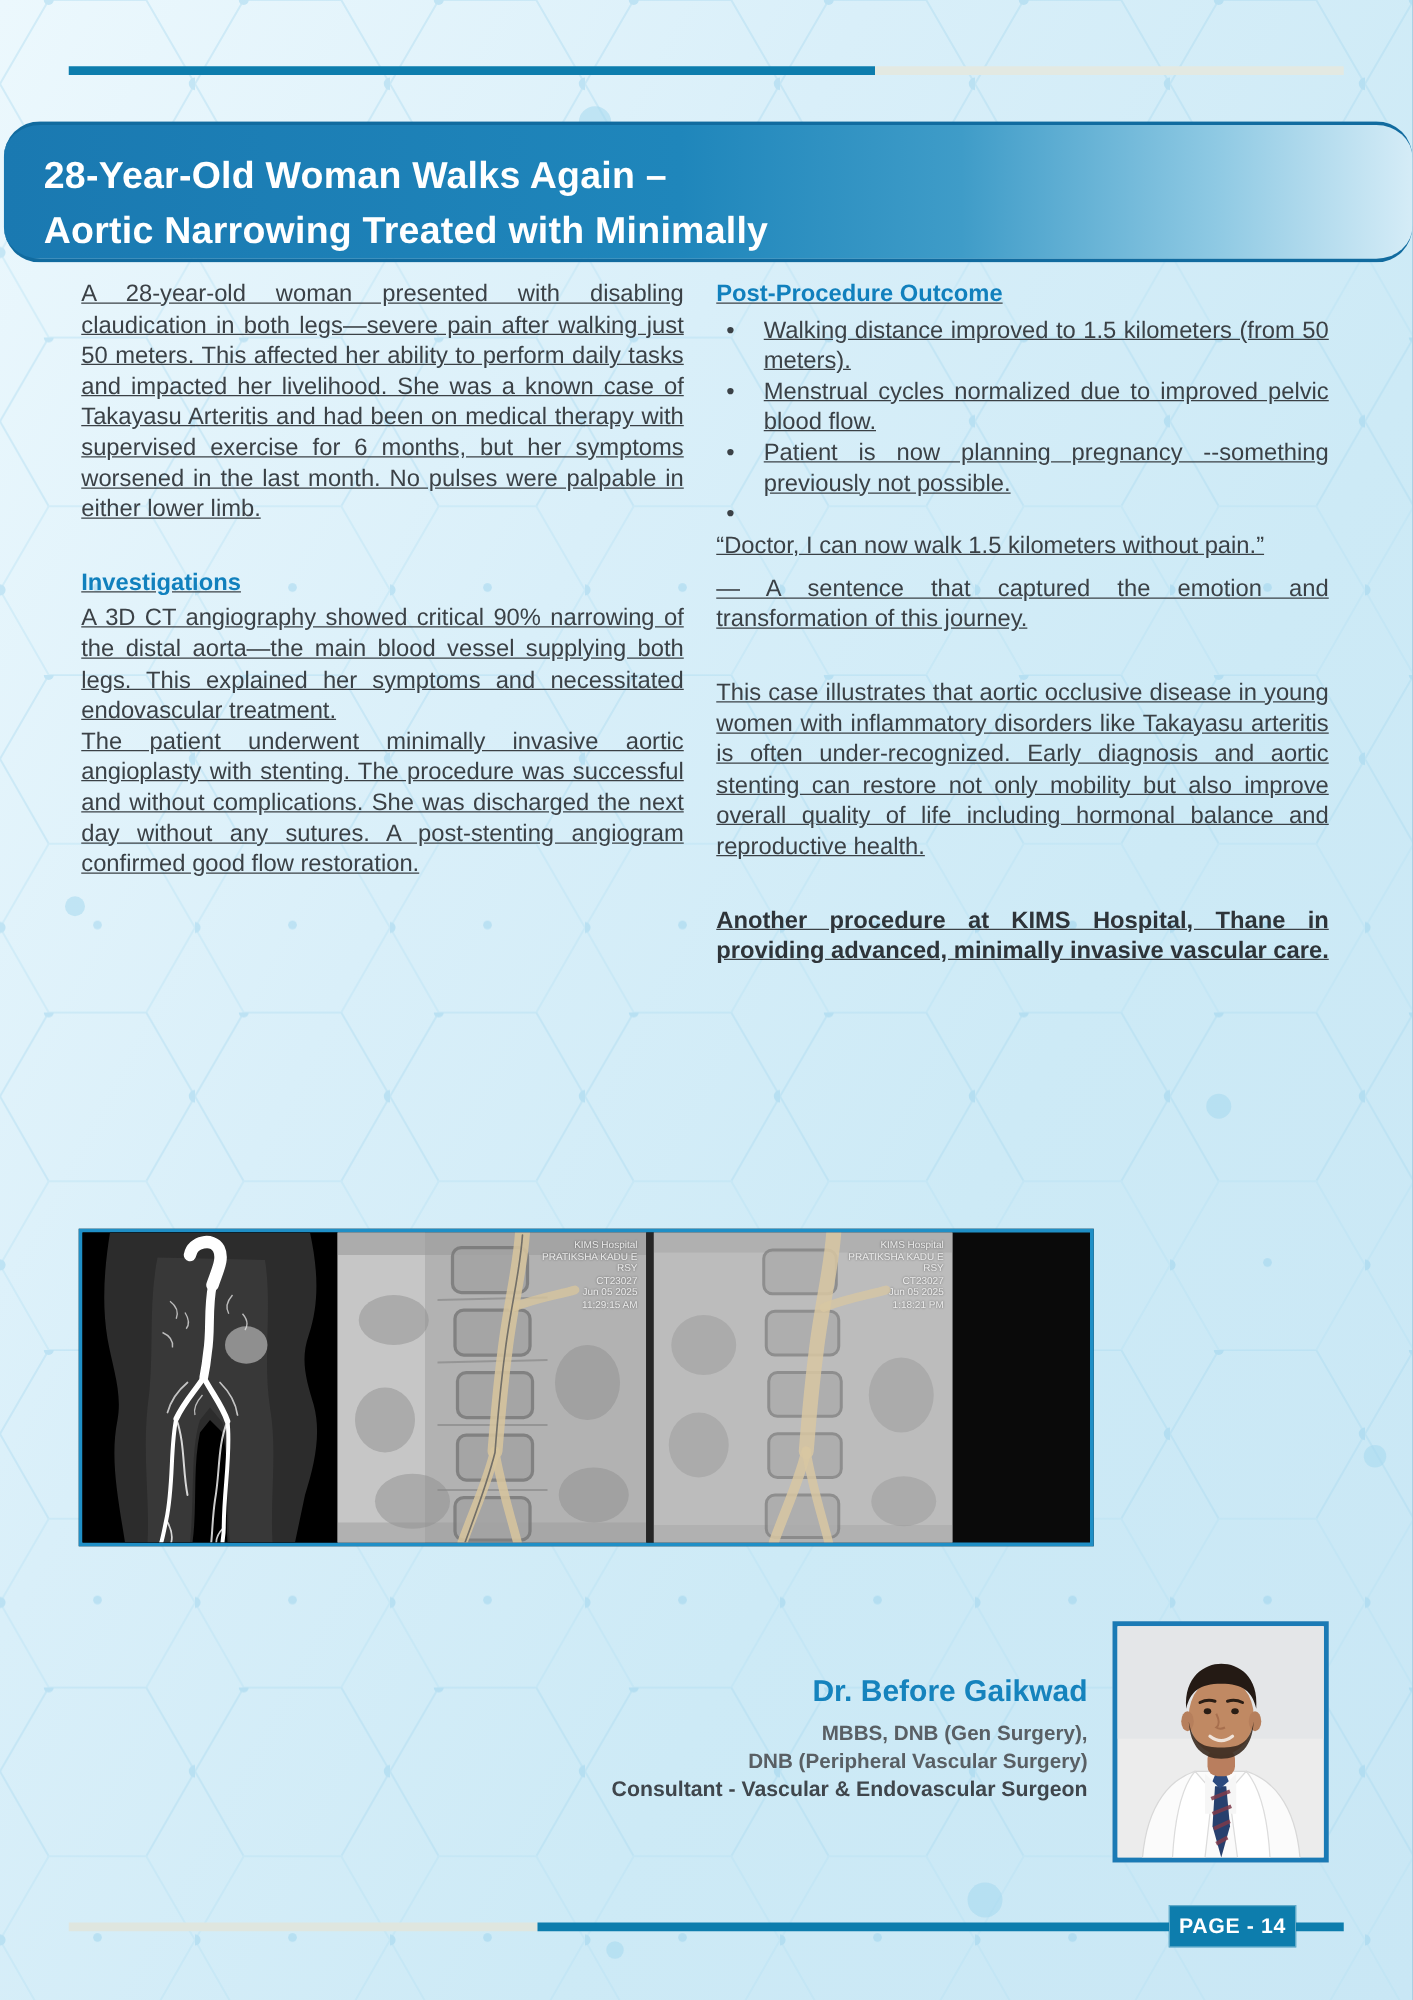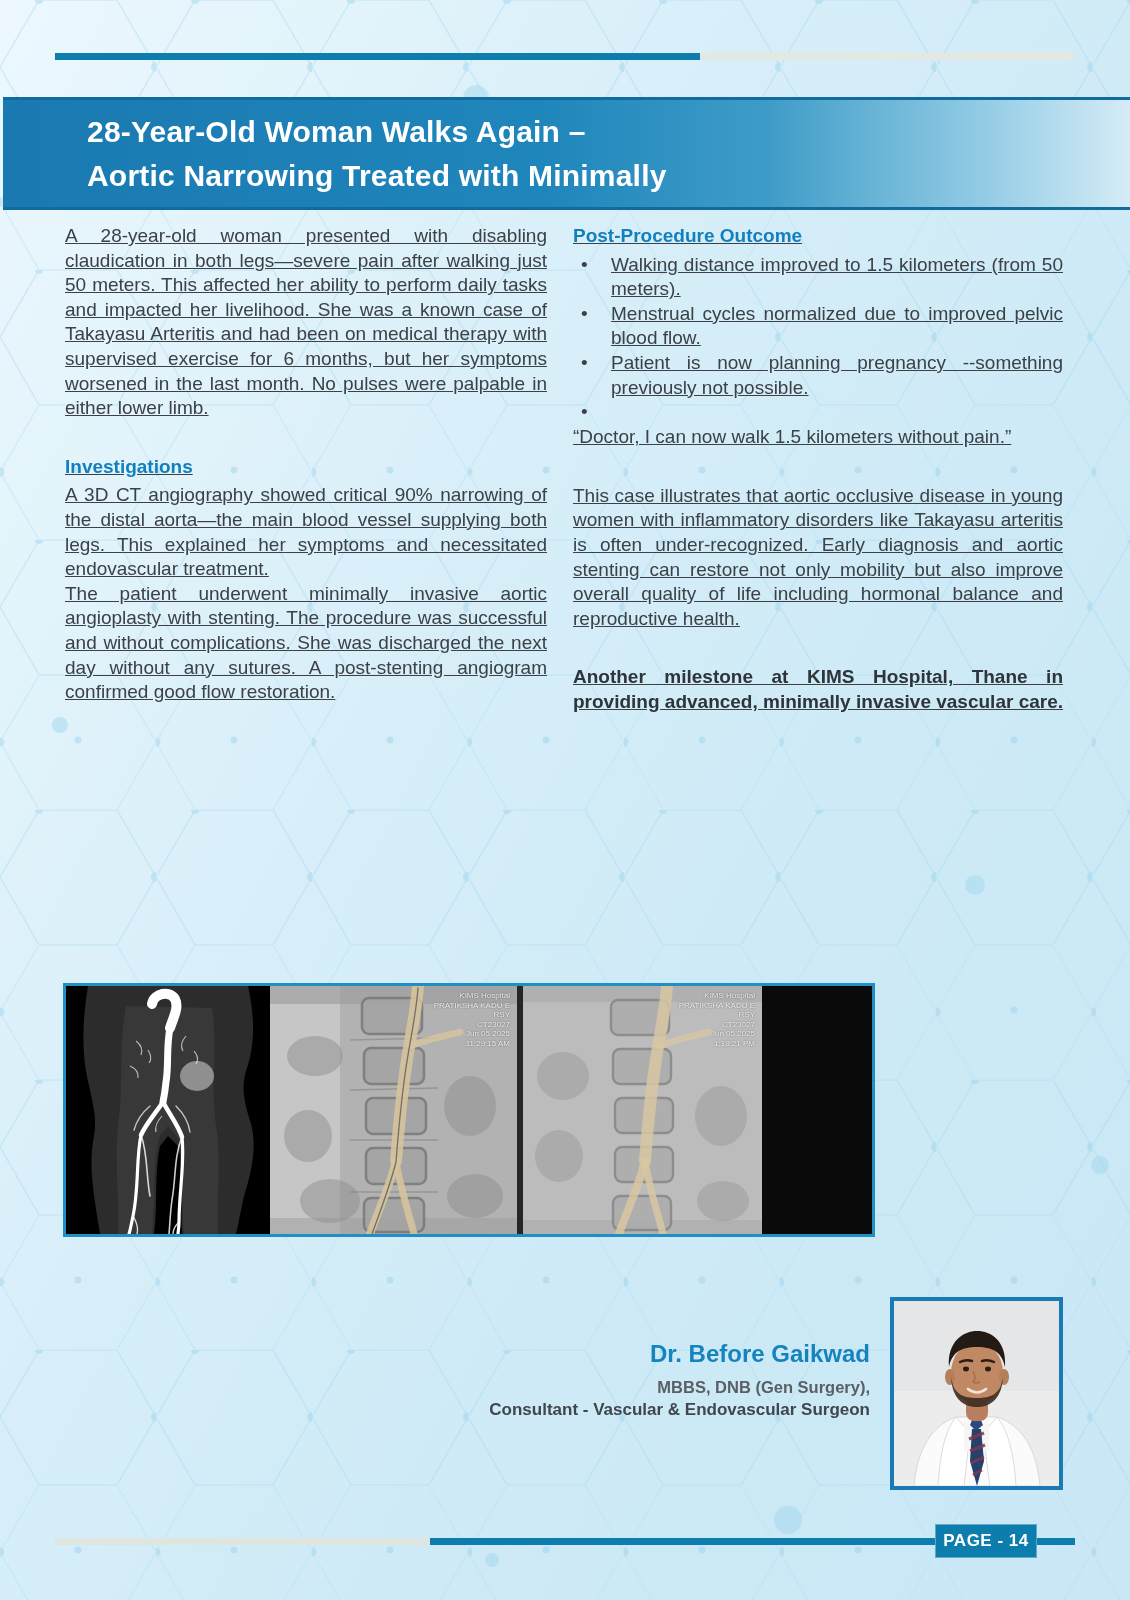--- a/index.html
+++ b/index.html
@@ -27,21 +27,21 @@
     background:#0d7dad; color:#fff; font-weight:bold; font-size:17px;
     display:flex; align-items:center; justify-content:center; letter-spacing:.5px;
     box-shadow:0 0 0 1px rgba(255,255,255,.35) inset;
   }
 
   
   .banner {
     position:absolute; left:3px; top:97px; width:1127px; height:113px;
     background:linear-gradient(to right,#1a79b1 0%,#1f86bb 48%,#3f9cc8 68%,#8ec9e3 86%,#d5ecf7 100%);
     border-top:3px solid #116b9f; border-bottom:3px solid #116b9f;
-    display:flex; flex-direction:column; justify-content:center; padding-left:84px;
+    display:flex; flex-direction:column; justify-content:flex-end; padding-left:32px;border-radius:29px;
   }
   .banner h1 { color:#ffffff; font-size:30px; line-height:44px; font-weight:bold; letter-spacing:.2px; }
 
   
   .col { position:absolute; top:224px; color:#3b4146; font-size:19px; line-height:24.6px;text-decoration:underline; }
   .col-left { left:65px; width:482px; }
   .col-right { left:573px; width:490px; }
   .col p { text-align:justify; }
   .heading { color:#1180bd; font-weight:bold; font-size:19px; margin-bottom:4px; }
   .gap-lg { margin-top:34px; }
@@ -140,22 +140,23 @@
 
     <div class="col col-right">
       <div class="heading">Post-Procedure Outcome</div>
       <ul class="bullets">
         <li><span class="dot">•</span><span>Walking distance improved to 1.5 kilometers  (from 50 meters).</span></li>
         <li><span class="dot">•</span><span>Menstrual cycles normalized due to improved pelvic blood flow.</span></li>
         <li><span class="dot">•</span><span>Patient is now planning pregnancy --something previously not possible.</span></li>
         <li><span class="dot">•</span><span></span></li>
       </ul>
       <p class="quote">“Doctor, I can now walk 1.5 kilometers without pain.”</p>
+      <p class="attrib gap-sm">— A sentence that captured the emotion and transformation of this journey.</p>
       <p class="gap-lg">This case illustrates that aortic occlusive disease in young women with inflammatory disorders like Takayasu arteritis is often under-recognized. Early diagnosis and aortic stenting can restore not only mobility but also improve overall quality of life including hormonal balance and reproductive health.</p>
-      <p class="milestone gap-lg">Another milestone at KIMS Hospital, Thane in providing advanced, minimally invasive vascular care.</p>
+      <p class="milestone gap-lg">Another procedure at KIMS Hospital, Thane in providing advanced, minimally invasive vascular care.</p>
     </div>
 
 
     <div class="strip">
 
       <div class="panel panel-before">
         <svg width="204" height="248" viewBox="0 0 204 248" xmlns="http://www.w3.org/2000/svg">
           <rect width="204" height="248" fill="#000"></rect>
 
           <path d="M22,0 L182,0 C188,28 190,55 181,82 C174,102 179,118 185,138 C191,160 186,185 178,210 L170,248 L116,248 C114,215 118,185 112,160 L102,150 L94,160 C88,188 92,218 88,248 L34,248 C28,210 22,180 28,150 C32,128 24,108 20,85 C15,55 18,25 22,0 Z" fill="#2c2c2c"></path>
@@ -266,20 +267,21 @@
 RSY
 CT23027
 Jun 05 2025
 1:18:21 PM</div>
       </div>
     </div>
 
     <div class="doctor-text">
       <div class="doctor-name">Dr. Before Gaikwad</div>
       <div class="doctor-qual">MBBS, DNB (Gen Surgery),</div>
+      <div class="doctor-qual">DNB (Peripheral Vascular Surgery)</div>
       <div class="doctor-desig">Consultant - Vascular &amp; Endovascular Surgeon</div>
     </div>
 
     <div class="doctor-photo">
       <svg width="165" height="185" viewBox="0 0 165 185" xmlns="http://www.w3.org/2000/svg">
         <rect width="165" height="185" fill="#ececec"></rect>
         <rect width="165" height="90" fill="#e4e6e8"></rect>
 
         <path d="M20,185 C24,140 44,122 62,116 L103,116 C122,122 142,140 146,185 Z" fill="#fbfbfb" stroke="#d8d8d8" stroke-width="1"></path>
         <path d="M62,116 L76,132 L70,185 L44,185 C46,150 52,128 62,116 Z" fill="#ffffff" stroke="#dcdcdc" stroke-width="1"></path>

